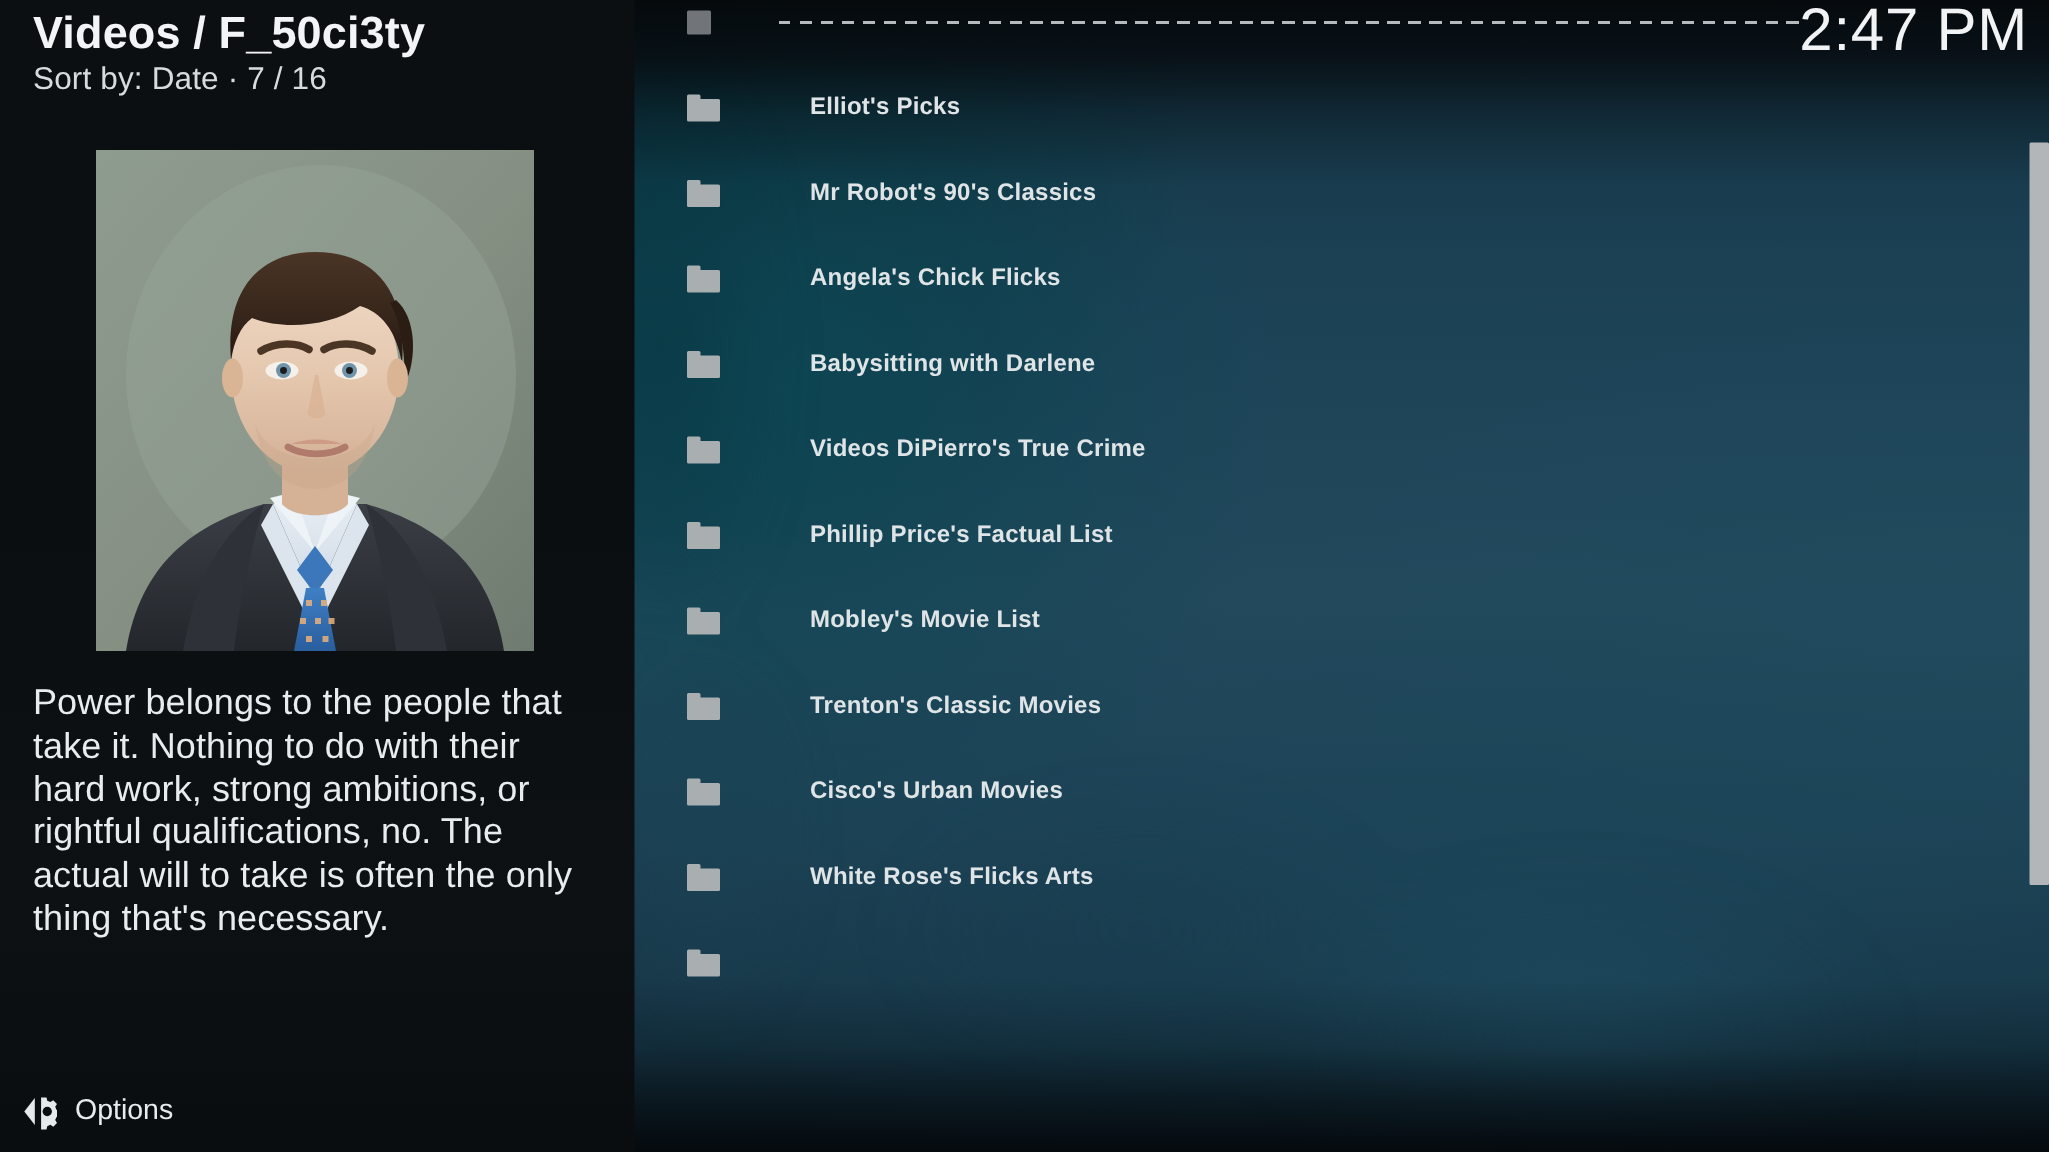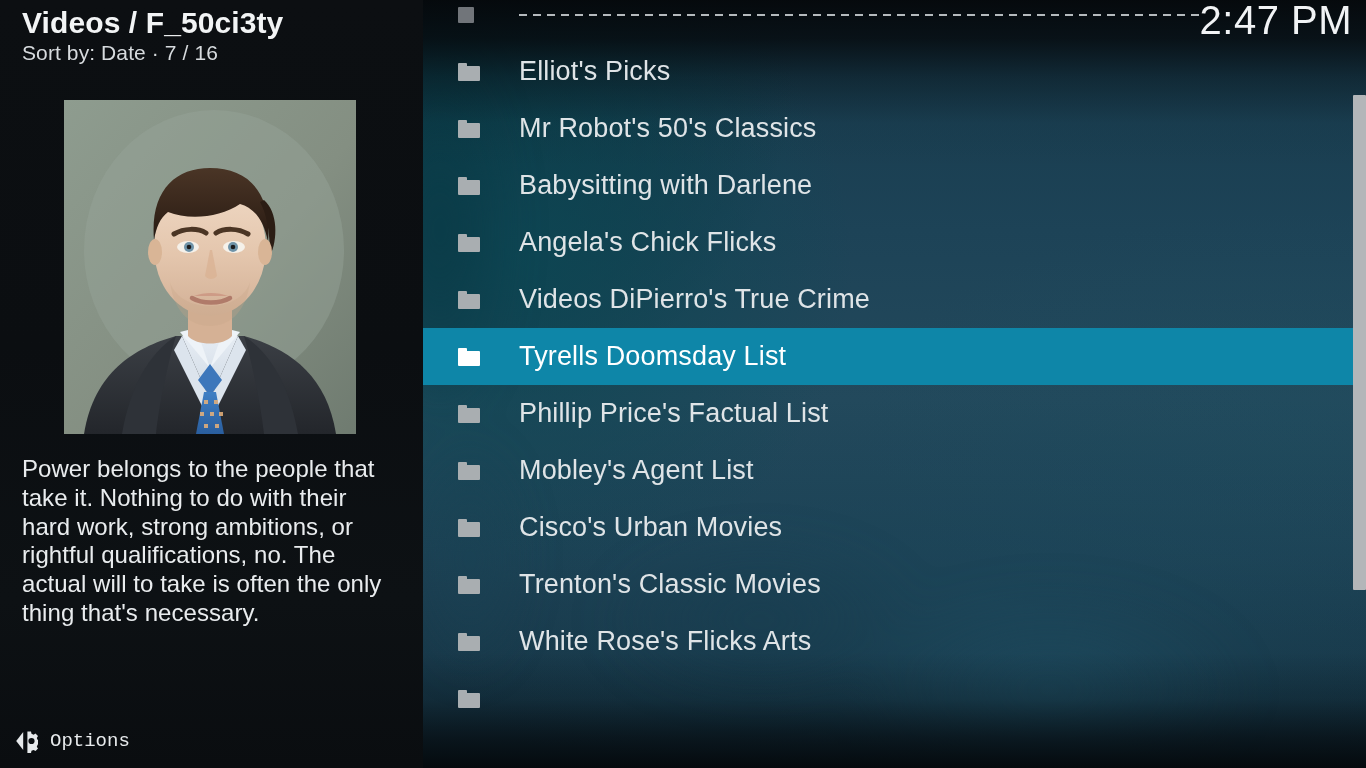--- a/index.html
+++ b/index.html
@@ -66,21 +66,21 @@
   .thumb svg { display:block; width:292px; height:334px; }
 
   .plot {
     position:absolute; left:22px; top:455px; width:378px;
     font-size:24px; line-height:28.8px; font-weight:400;
     color:#e9ecee; letter-spacing:0.05px;
   }
 
   .options-btn {
     position:absolute; left:0; bottom:0; width:423px; height:54px;
-    display:flex; align-items:center; padding-left:10px; gap:12px;font-family:Liberation Mono, monospace;
+    display:flex; align-items:center; padding-left:10px; gap:12px;
   }
   .options-icon { width:28px; height:28px; flex:0 0 28px; position:relative; }
   .options-label { font-size:19px; font-weight:400; color:#e8ebed; }
 
   
   .list-wrap {
     position:absolute; left:423px; top:0; width:943px; height:768px;
     z-index:4; overflow:hidden;
   }
   .list {
@@ -99,21 +99,21 @@
   .folder-tab {
     position:absolute; left:0; top:0; width:9px; height:4px;
     background:#a9aeb1; border-radius:1px 1px 0 0;
   }
   .folder-body {
     position:absolute; left:0; top:3px; width:22px; height:15px;
     background:#a9aeb1; border-radius:1px;
   }
   .row.selected .folder-tab, .row.selected .folder-body { background:#ffffff; }
   .row-label {
-    margin-left:39px; font-size:27px; font-weight:400;
+    margin-left:60px; font-size:16px; font-weight:700;
     color:#dfe4e7; letter-spacing:0.15px; white-space:nowrap;
   }
   .row.selected .row-label { color:#ffffff; }
 
   
   .row.separator .sep-icon {
     width:16px; height:16px; margin-left:35px; flex:0 0 16px;
     background:#71757a; border-radius:1px;
   }
   .row.separator .sep-line {
@@ -158,77 +158,70 @@
             <span class="folder-tab"></span>
             <span class="folder-body"></span>
           </span>
           <span class="row-label">Elliot's Picks</span>
         </div>
         <div class="row">
           <span class="row-icon">
             <span class="folder-tab"></span>
             <span class="folder-body"></span>
           </span>
-          <span class="row-label">Mr Robot's 50's Classics</span>
+          <span class="row-label">Mr Robot's 90's Classics</span>
+        </div>
+        <div class="row">
+          <span class="row-icon">
+            <span class="folder-tab"></span>
+            <span class="folder-body"></span>
+          </span>
+          <span class="row-label">Angela's Chick Flicks</span>
         </div>
         <div class="row">
           <span class="row-icon">
             <span class="folder-tab"></span>
             <span class="folder-body"></span>
           </span>
           <span class="row-label">Babysitting with Darlene</span>
         </div>
         <div class="row">
           <span class="row-icon">
             <span class="folder-tab"></span>
             <span class="folder-body"></span>
           </span>
-          <span class="row-label">Angela's Chick Flicks</span>
-        </div>
-        <div class="row">
-          <span class="row-icon">
-            <span class="folder-tab"></span>
-            <span class="folder-body"></span>
-          </span>
           <span class="row-label">Videos DiPierro's True Crime</span>
         </div>
-        <div class="row selected">
-          <span class="row-icon">
-            <span class="folder-tab"></span>
-            <span class="folder-body"></span>
-          </span>
-          <span class="row-label">Tyrells Doomsday List</span>
-        </div>
         <div class="row">
           <span class="row-icon">
             <span class="folder-tab"></span>
             <span class="folder-body"></span>
           </span>
           <span class="row-label">Phillip Price's Factual List</span>
         </div>
         <div class="row">
           <span class="row-icon">
             <span class="folder-tab"></span>
             <span class="folder-body"></span>
           </span>
-          <span class="row-label">Mobley's Agent List</span>
+          <span class="row-label">Mobley's Movie List</span>
+        </div>
+        <div class="row">
+          <span class="row-icon">
+            <span class="folder-tab"></span>
+            <span class="folder-body"></span>
+          </span>
+          <span class="row-label">Trenton's Classic Movies</span>
         </div>
         <div class="row">
           <span class="row-icon">
             <span class="folder-tab"></span>
             <span class="folder-body"></span>
           </span>
           <span class="row-label">Cisco's Urban Movies</span>
-        </div>
-        <div class="row">
-          <span class="row-icon">
-            <span class="folder-tab"></span>
-            <span class="folder-body"></span>
-          </span>
-          <span class="row-label">Trenton's Classic Movies</span>
         </div>
         <div class="row">
           <span class="row-icon">
             <span class="folder-tab"></span>
             <span class="folder-body"></span>
           </span>
           <span class="row-label">White Rose's Flicks Arts</span>
         </div>
         <div class="row">
           <span class="row-icon">

